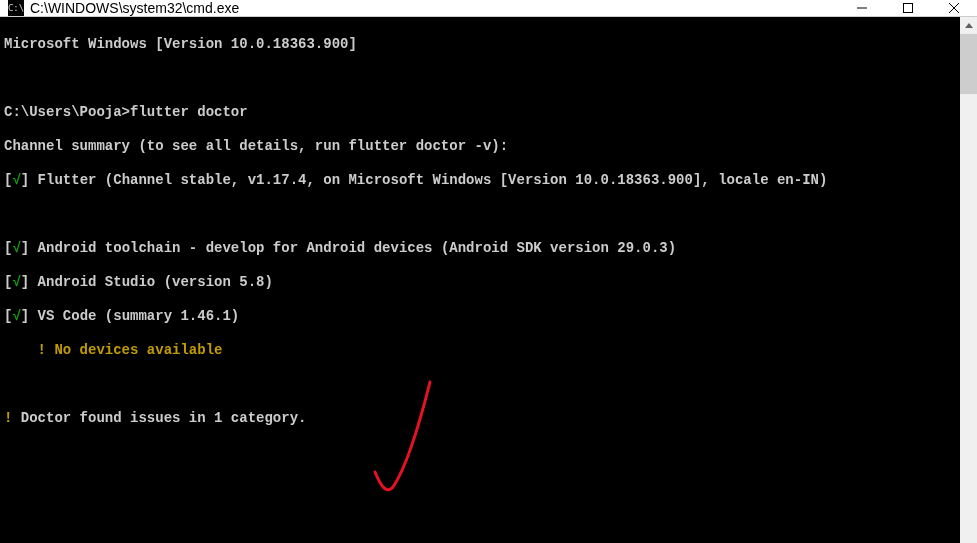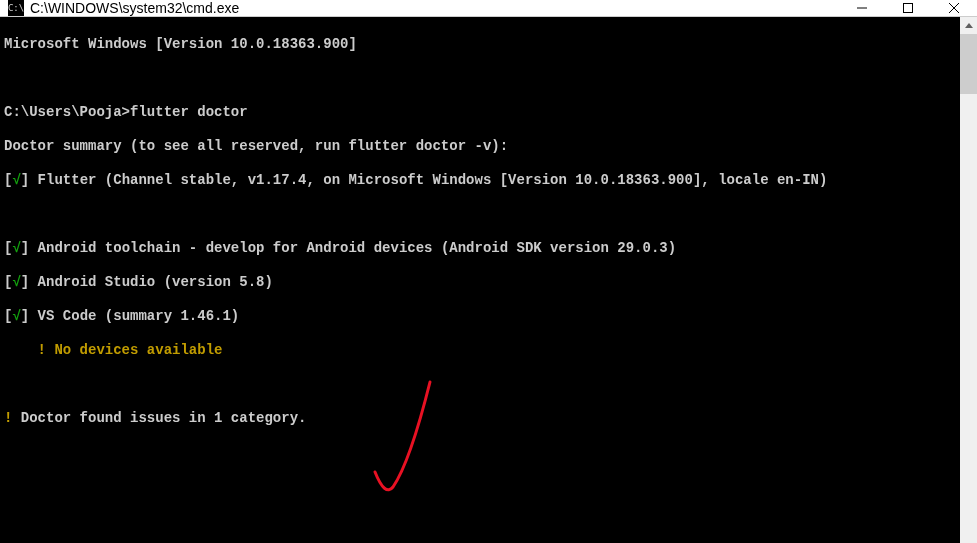--- a/index.html
+++ b/index.html
@@ -154,21 +154,21 @@
           </svg>
       </div>
     </div>
   </div>
 
   <div class="terminal-area">
     <div class="terminal">
 <div class="line gray">Microsoft Windows [Version 10.0.18363.900]</div>
 <div class="line">&nbsp;</div>
 <div class="line"><span class="gray">C:\Users\Pooja&gt;</span><span class="gray">flutter doctor</span></div>
-<div class="line gray">Doctor summary (to see all reserved, run flutter doctor -v):</div>
+<div class="line gray">Channel summary (to see all details, run flutter doctor -v):</div>
 <div class="line"><span class="gray">[</span><span class="green">√</span><span class="gray">]</span><span class="gray"> Flutter (Channel stable, v1.17.4, on Microsoft Windows [Version 10.0.18363.900], locale en-IN)</span></div>
 <div class="line">&nbsp;</div>
 <div class="line"><span class="gray">[</span><span class="green">√</span><span class="gray">]</span><span class="gray"> Android toolchain - develop for Android devices (Android SDK version 29.0.3)</span></div>
 <div class="line"><span class="gray">[</span><span class="green">√</span><span class="gray">]</span><span class="gray"> Android Studio (version 5.8)</span></div>
 <div class="line"><span class="gray">[</span><span class="green">√</span><span class="gray">]</span><span class="gray"> VS Code (summary 1.46.1)</span></div>
 <div class="line yellow">    ! No devices available</div>
 <div class="line">&nbsp;</div>
 <div class="line"><span class="yellow">!</span><span class="gray"> Doctor found issues in 1 category.</span></div>
 <div class="line">&nbsp;</div>
 

